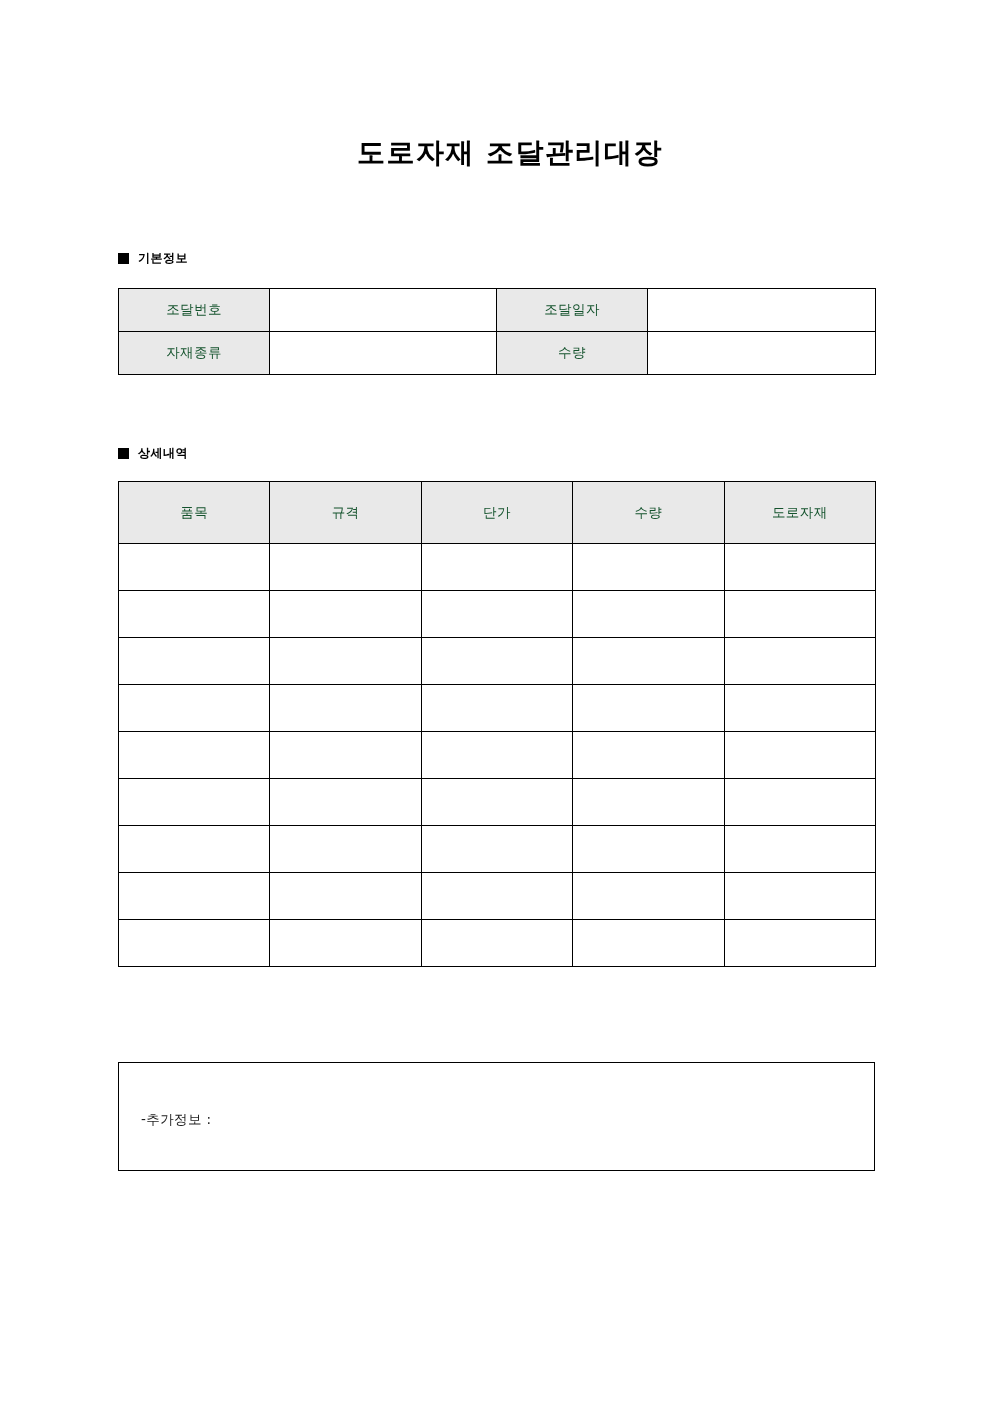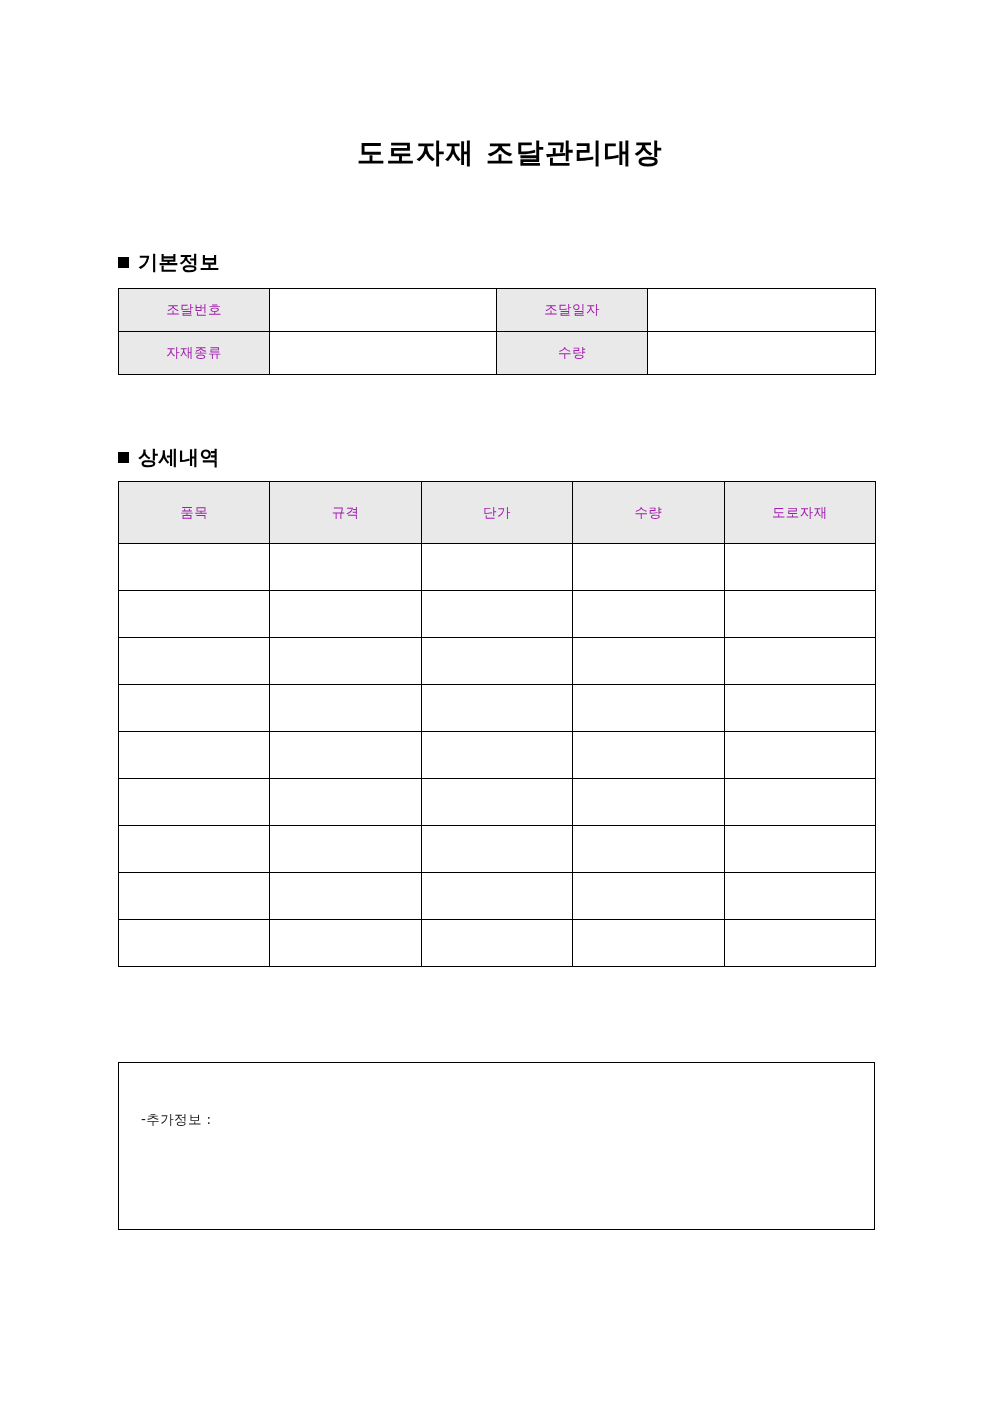--- a/index.html
+++ b/index.html
@@ -39,23 +39,23 @@
     line-height: 1.2;
     color: #000;
     padding-left: 14px;
   }
 
   
   .section-heading {
     position: absolute;
     left: 118px;
     display: flex;
-    align-items: center;
+    align-items: flex-end;
     gap: 9px;
-    font-size: 20px;
+    font-size: 12px;
     font-weight: bold;
     letter-spacing: 0.5px;
     line-height: 1;
     color: #000;
   }
   .bullet-square {
     display: inline-block;
     width: 11px;
     height: 11px;
     background: #000;
@@ -73,21 +73,21 @@
     table-layout: fixed;
     font-size: 13.5px;
   }
   table.form-table td,
   table.form-table th {
     border: 1px solid #000000;
     padding: 0;
     text-align: center;
     vertical-align: middle;
     font-weight: normal;
-    color: #a21caf;
+    color: #14532d;
     letter-spacing: 0.4px;
   }
   td.label-cell,
   th.head-cell {
     background: #e9e9e9;
   }
   td.value-cell,
   td.body-cell {
     background: #ffffff;
   }
@@ -114,21 +114,21 @@
   #table-detail thead tr { height: 62px; }
   #table-detail tbody tr { height: 47px; }
   #table-detail th.head-cell { font-size: 13.5px; }
 
   
   #remarks-box {
     position: absolute;
     left: 118px;
     top: 1062px;
     width: 757px;
-    height: 168px;
+    height: 109px;
     border: 1px solid #000000;
     box-sizing: border-box;
     background: #ffffff;
   }
   #remarks-note {
     position: absolute;
     left: 22px;
     top: 48px;
     font-size: 13.5px;
     letter-spacing: 0.4px;

